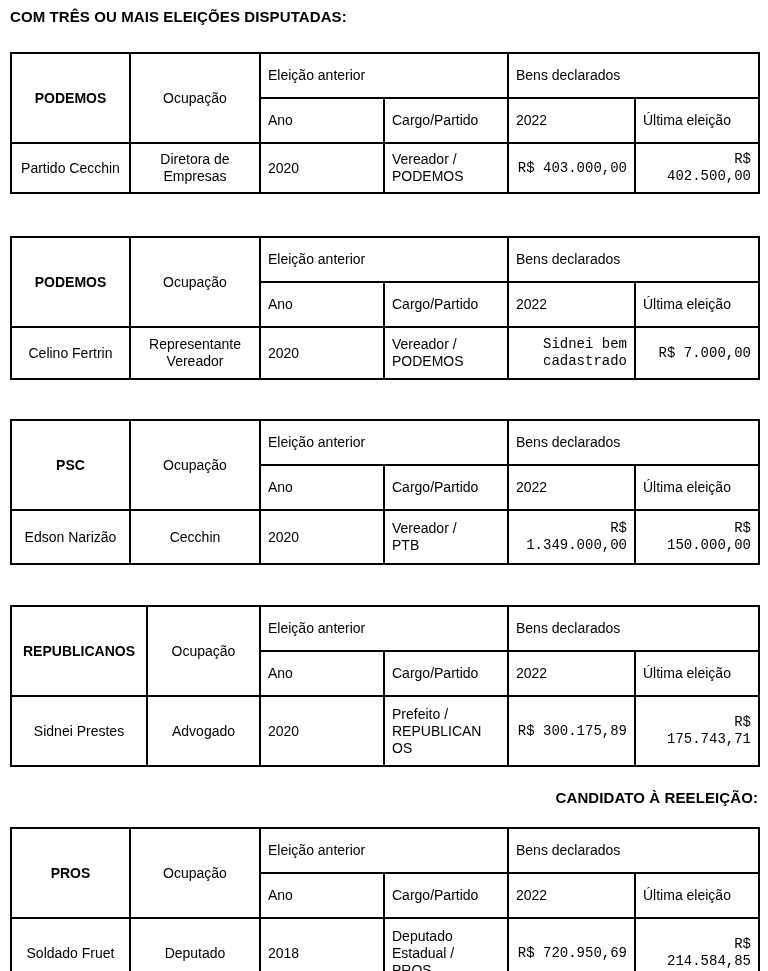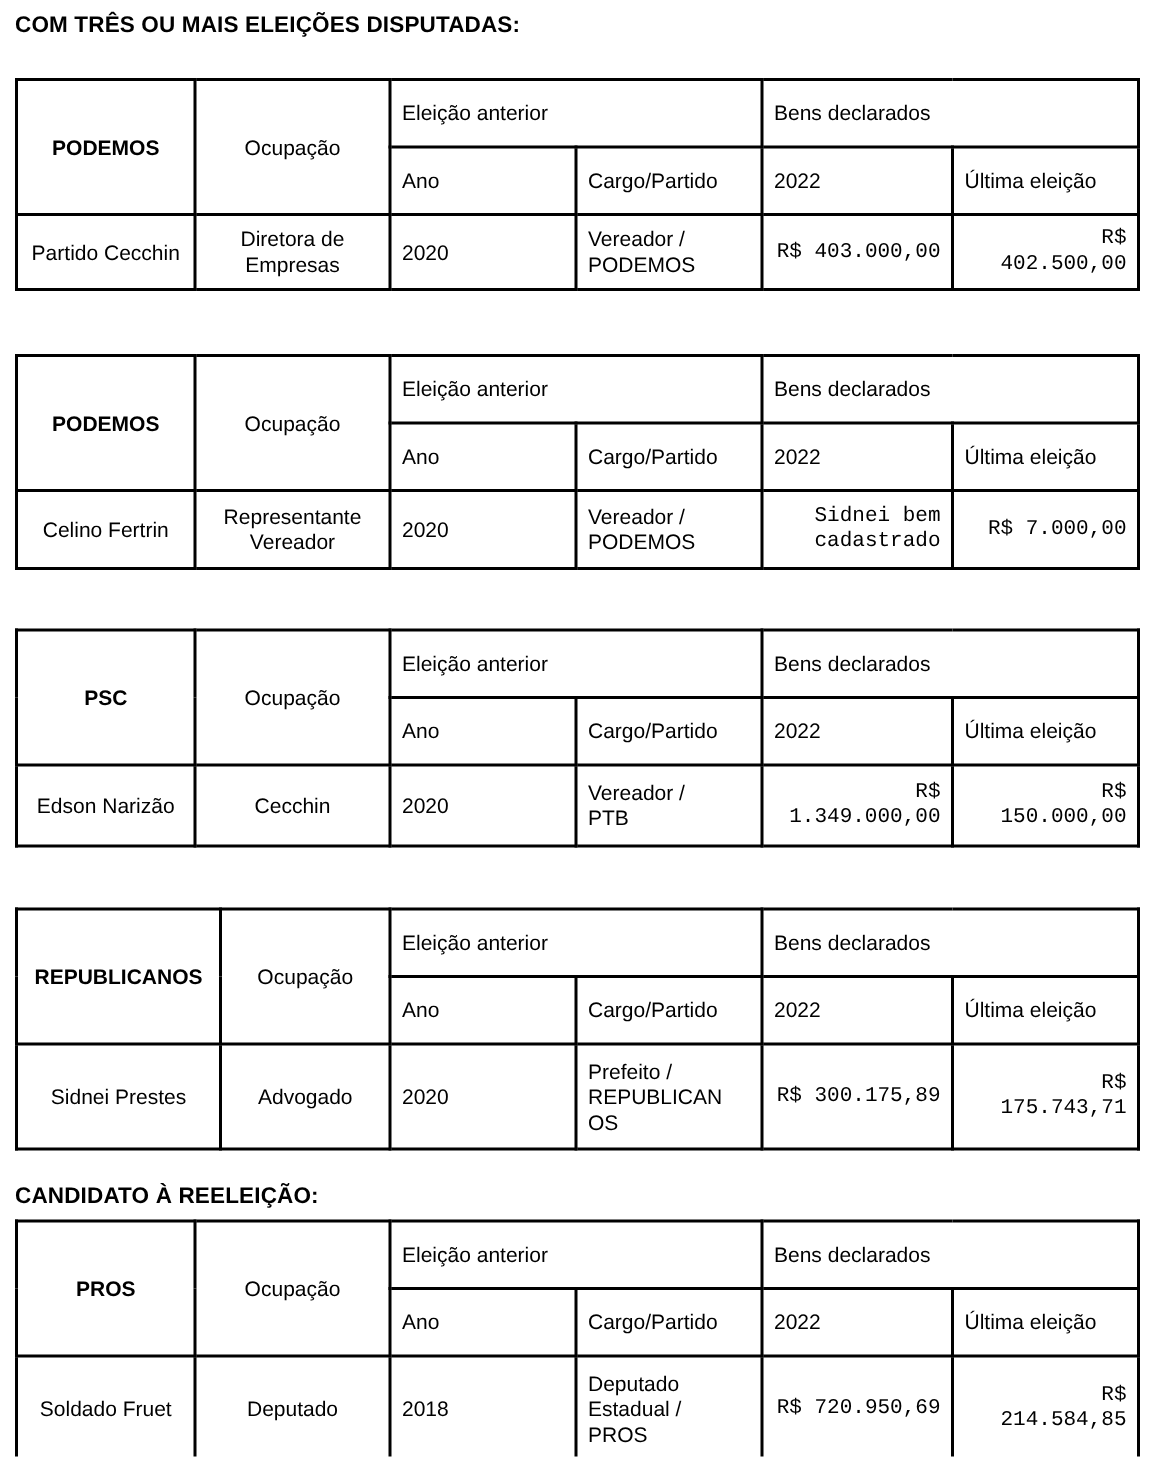--- a/index.html
+++ b/index.html
@@ -12,21 +12,21 @@
     padding: 8px 10px 0 10px;
     overflow: hidden;
   }
   .section-heading {
     font-size: 15px;
     font-weight: bold;
     line-height: 17px;
     letter-spacing: 0.1px;
   }
   .heading-1 { margin-bottom: 27px; }
-  .heading-2 { margin-bottom: 6px; line-height: 19px; }
+  .heading-2 { margin-bottom: 20px; line-height: 19px; text-align: right; }
   table.cand {
     border-collapse: collapse;
     table-layout: fixed;
     width: 748px;
     background: #ffffff;
   }
   table.cand td {
     border: 2px solid #000000;
     font-size: 14px;
     line-height: 17px;

